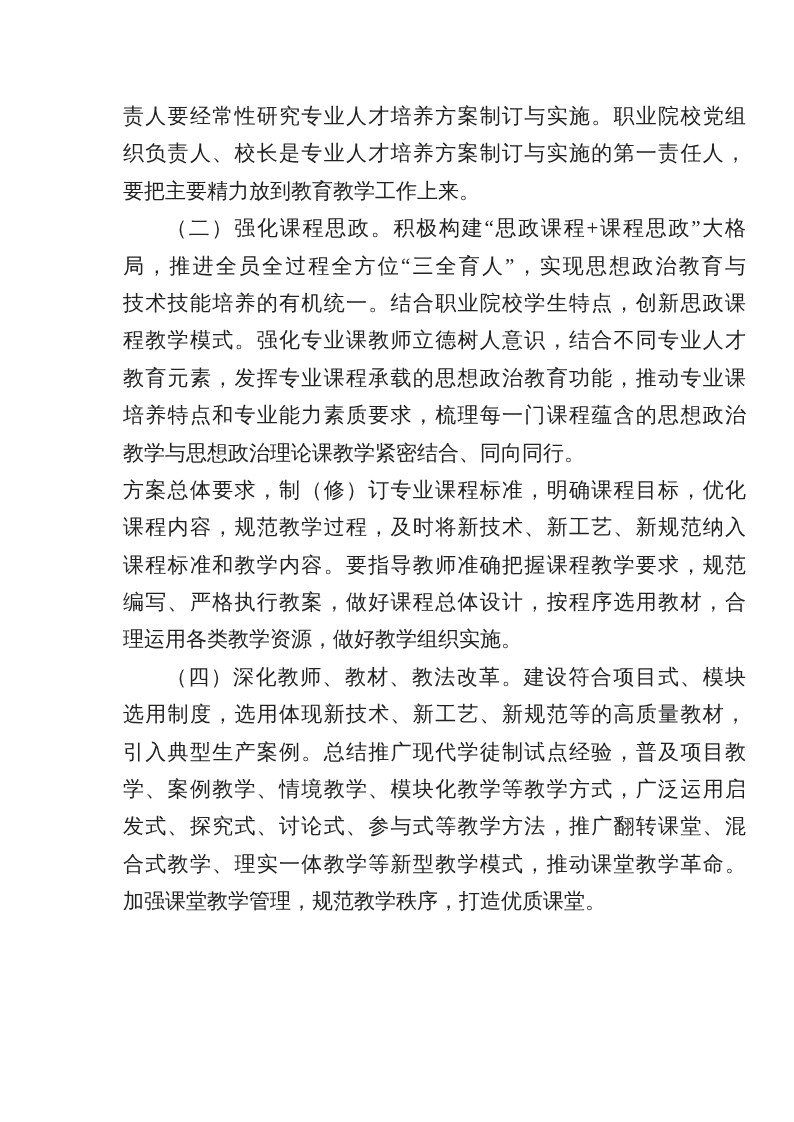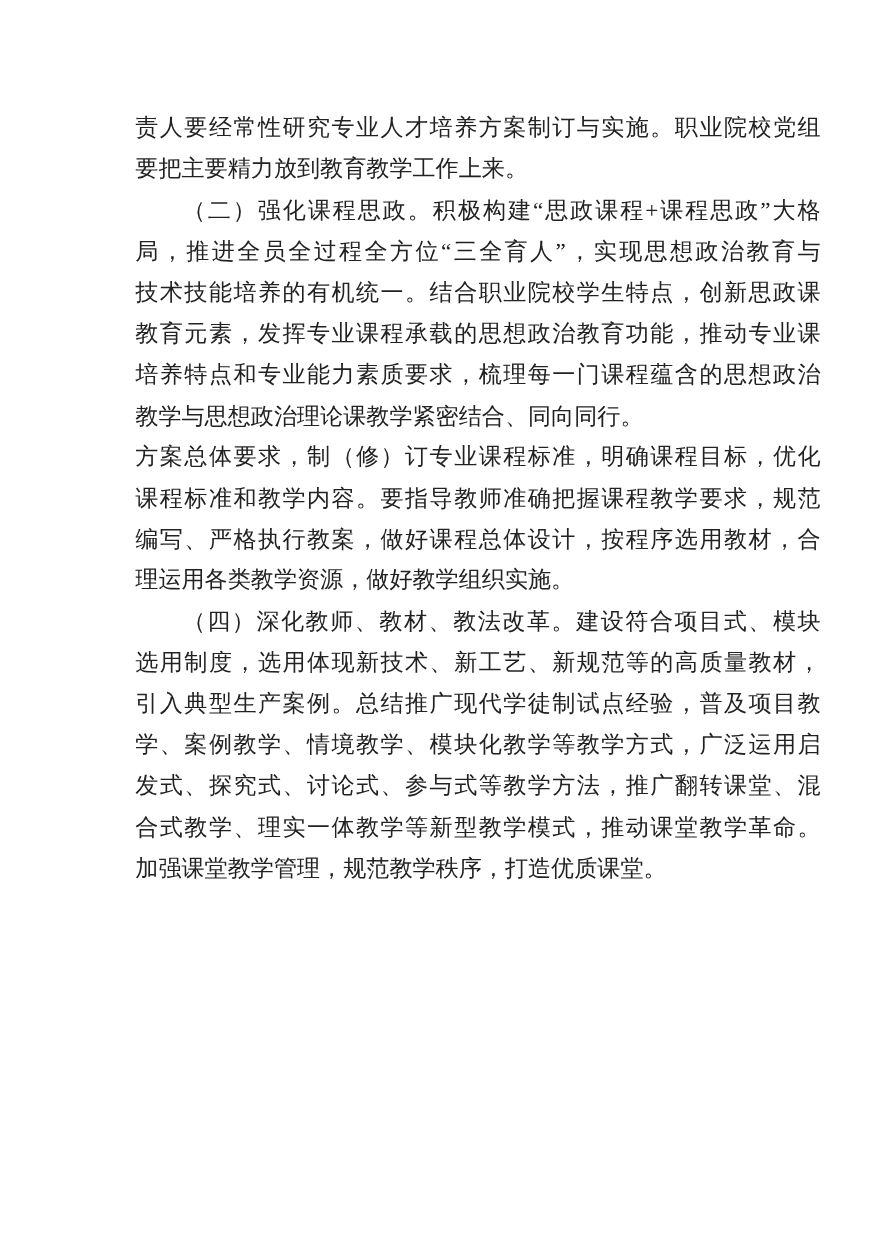--- a/index.html
+++ b/index.html
@@ -44,32 +44,35 @@
     text-indent: 43px;
   }
 </style>
 </head>
 <body>
 
 <div class="page" style="background: rgb(255, 255, 255);">
   <div class="content" id="document-body" style="color: rgb(34, 34, 34);">
       <div class="paragraph">
         <div class="line">责人要经常性研究专业人才培养方案制订与实施。职业院校党组</div>
+        <div class="line">织负责人、校长是专业人才培养方案制订与实施的第一责任人，</div>
         <div class="line last">要把主要精力放到教育教学工作上来。</div>
       </div>
       <div class="paragraph">
         <div class="line indent">（二）强化课程思政。积极构建“思政课程+课程思政”大格</div>
         <div class="line">局，推进全员全过程全方位“三全育人”，实现思想政治教育与</div>
         <div class="line">技术技能培养的有机统一。结合职业院校学生特点，创新思政课</div>
+        <div class="line">程教学模式。强化专业课教师立德树人意识，结合不同专业人才</div>
         <div class="line">教育元素，发挥专业课程承载的思想政治教育功能，推动专业课</div>
         <div class="line">培养特点和专业能力素质要求，梳理每一门课程蕴含的思想政治</div>
         <div class="line last">教学与思想政治理论课教学紧密结合、同向同行。</div>
       </div>
       <div class="paragraph">
         <div class="line">方案总体要求，制（修）订专业课程标准，明确课程目标，优化</div>
+        <div class="line">课程内容，规范教学过程，及时将新技术、新工艺、新规范纳入</div>
         <div class="line">课程标准和教学内容。要指导教师准确把握课程教学要求，规范</div>
         <div class="line">编写、严格执行教案，做好课程总体设计，按程序选用教材，合</div>
         <div class="line last">理运用各类教学资源，做好教学组织实施。</div>
       </div>
       <div class="paragraph">
         <div class="line indent">（四）深化教师、教材、教法改革。建设符合项目式、模块</div>
         <div class="line">选用制度，选用体现新技术、新工艺、新规范等的高质量教材，</div>
         <div class="line">引入典型生产案例。总结推广现代学徒制试点经验，普及项目教</div>
         <div class="line">学、案例教学、情境教学、模块化教学等教学方式，广泛运用启</div>
         <div class="line">发式、探究式、讨论式、参与式等教学方法，推广翻转课堂、混</div>

